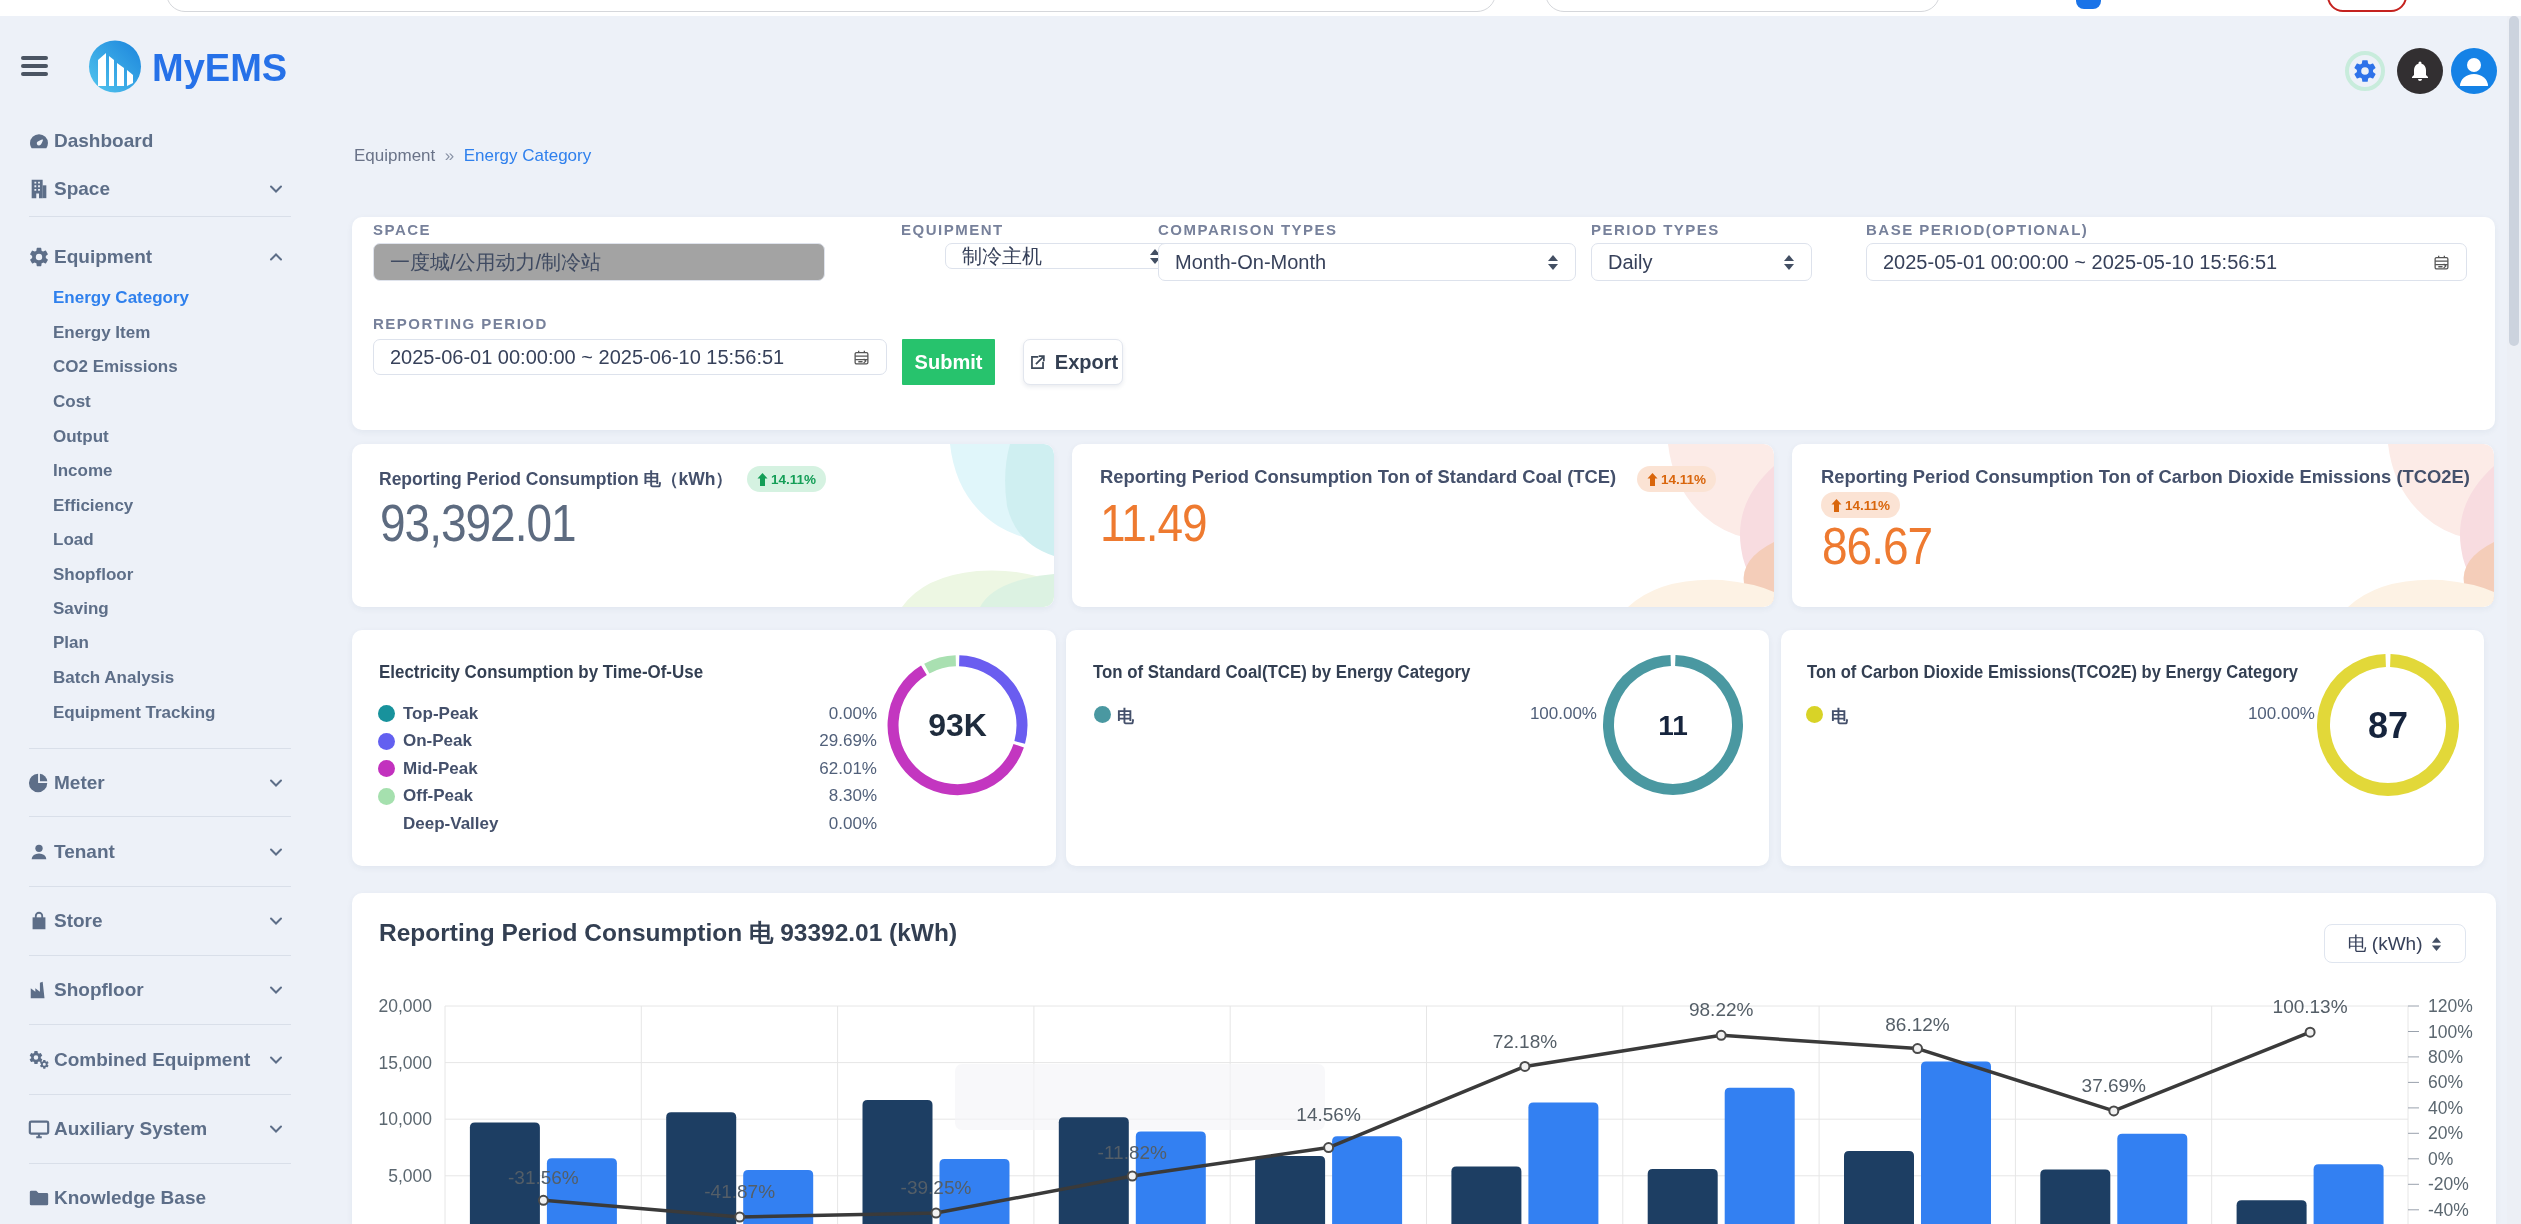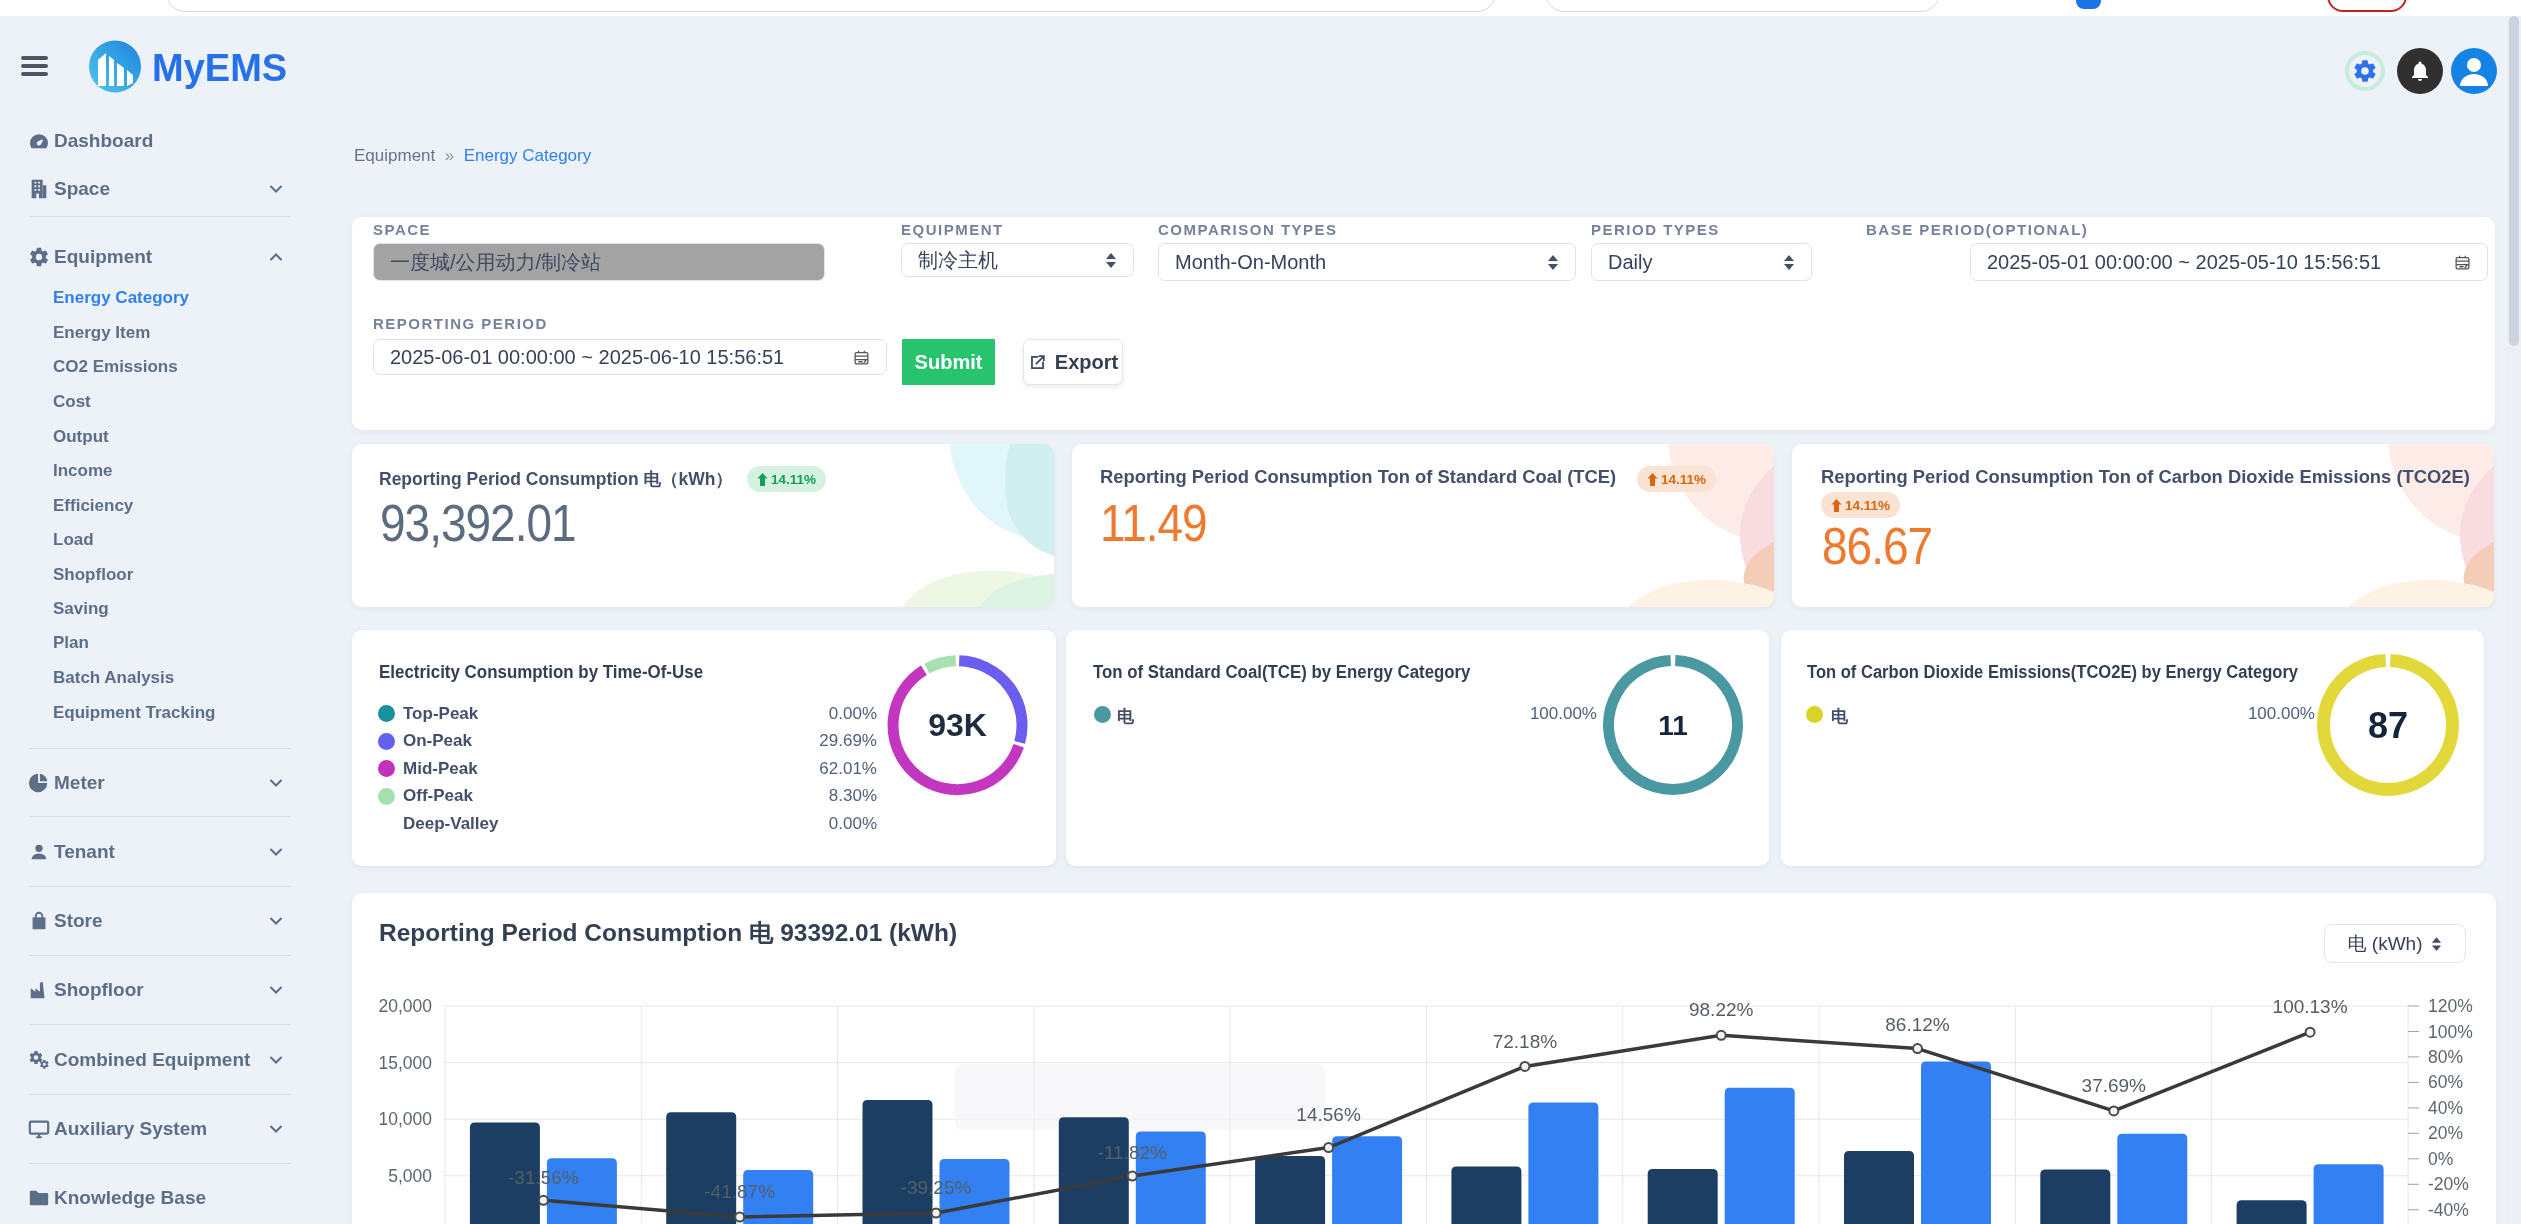--- a/index.html
+++ b/index.html
@@ -184,36 +184,36 @@
 </div>
   </div>
 
 <div class="abs" style="left:354px;top:146px;font-size:17px;color:#6a7388">Equipment&nbsp;&nbsp;<span style="color:#8a93a6">»</span>&nbsp;&nbsp;<span style="color:#2f80ed">Energy Category</span></div>
 
 <div class="card" style="left:352px;top:217px;width:2143px;height:213px"></div>
 <div id="filters">
     <div class="lbl" style="left:373px;top:221px">SPACE</div>
 <div class="inp" style="left:373px;top:243px;width:452px;height:38px;background:#a3a3a3;border-color:#dfe3ec;color:#3f4a61">一度城/公用动力/制冷站</div>
 <div class="lbl" style="left:901px;top:221px">EQUIPMENT</div>
-<div class="inp" style="left:901px;top:243px;width:233px;height:34px;justify-content:space-between">制冷主机<svg width="12" height="15" viewBox="0 0 12 15">
+<div class="inp" style="left:945px;top:243px;width:233px;height:26px;justify-content:space-between">制冷主机<svg width="12" height="15" viewBox="0 0 12 15">
         <path d="M6 0 L11 6 H1 Z" fill="#434f63"></path>
         <path d="M6 15 L11 9 H1 Z" fill="#434f63"></path>
       </svg></div>
 <div class="lbl" style="left:1158px;top:221px">COMPARISON TYPES</div>
 <div class="inp" style="left:1158px;top:243px;width:418px;height:38px;justify-content:space-between">Month-On-Month<svg width="12" height="15" viewBox="0 0 12 15">
         <path d="M6 0 L11 6 H1 Z" fill="#434f63"></path>
         <path d="M6 15 L11 9 H1 Z" fill="#434f63"></path>
       </svg></div>
 <div class="lbl" style="left:1591px;top:221px">PERIOD TYPES</div>
 <div class="inp" style="left:1591px;top:243px;width:221px;height:38px;justify-content:space-between">Daily<svg width="12" height="15" viewBox="0 0 12 15">
         <path d="M6 0 L11 6 H1 Z" fill="#434f63"></path>
         <path d="M6 15 L11 9 H1 Z" fill="#434f63"></path>
       </svg></div>
 <div class="lbl" style="left:1866px;top:221px">BASE PERIOD(OPTIONAL)</div>
-<div class="inp" style="left:1970px;top:243px;width:518px;height:38px;justify-content:space-between">2025-05-01 00:00:00 ~ 2025-05-10 15:56:51<svg width="17" height="17" viewBox="0 0 24 24" fill="none" stroke="#555" stroke-width="1.8">
+<div class="inp" style="left:1866px;top:243px;width:601px;height:38px;justify-content:space-between">2025-05-01 00:00:00 ~ 2025-05-10 15:56:51<svg width="17" height="17" viewBox="0 0 24 24" fill="none" stroke="#555" stroke-width="1.8">
         <rect x="3" y="5" width="18" height="16" rx="2"></rect>
         <path d="M3 10 h18 M3 15 h18 M8 5 V2.5 M16 5 V2.5 M7.5 18 h6 M15 14 l3 3 -3 3"></path>
       </svg></div>
 <div class="lbl" style="left:373px;top:315px">REPORTING PERIOD</div>
 <div class="inp" style="left:373px;top:339px;width:514px;height:36px;justify-content:space-between">2025-06-01 00:00:00 ~ 2025-06-10 15:56:51<svg width="17" height="17" viewBox="0 0 24 24" fill="none" stroke="#555" stroke-width="1.8">
         <rect x="3" y="5" width="18" height="16" rx="2"></rect>
         <path d="M3 10 h18 M3 15 h18 M8 5 V2.5 M16 5 V2.5 M7.5 18 h6 M15 14 l3 3 -3 3"></path>
       </svg></div>
 <div class="abs" style="left:902px;top:339px;width:93px;height:46px;background:#27c36d;border-radius:1px;color:#fff;font-weight:bold;font-size:20px;display:flex;align-items:center;justify-content:center;">Submit</div>
 <div class="abs" style="left:1023px;top:339px;width:100px;height:46px;background:#fff;border:1px solid #e2e6ee;box-shadow:0 2px 4px rgba(40,60,100,.1);border-radius:7px;color:#333f52;font-weight:bold;font-size:20px;display:flex;align-items:center;justify-content:center;gap:8px"><svg width="19" height="19" viewBox="0 0 24 24" fill="none" stroke="#3c4858" stroke-width="2.2">

